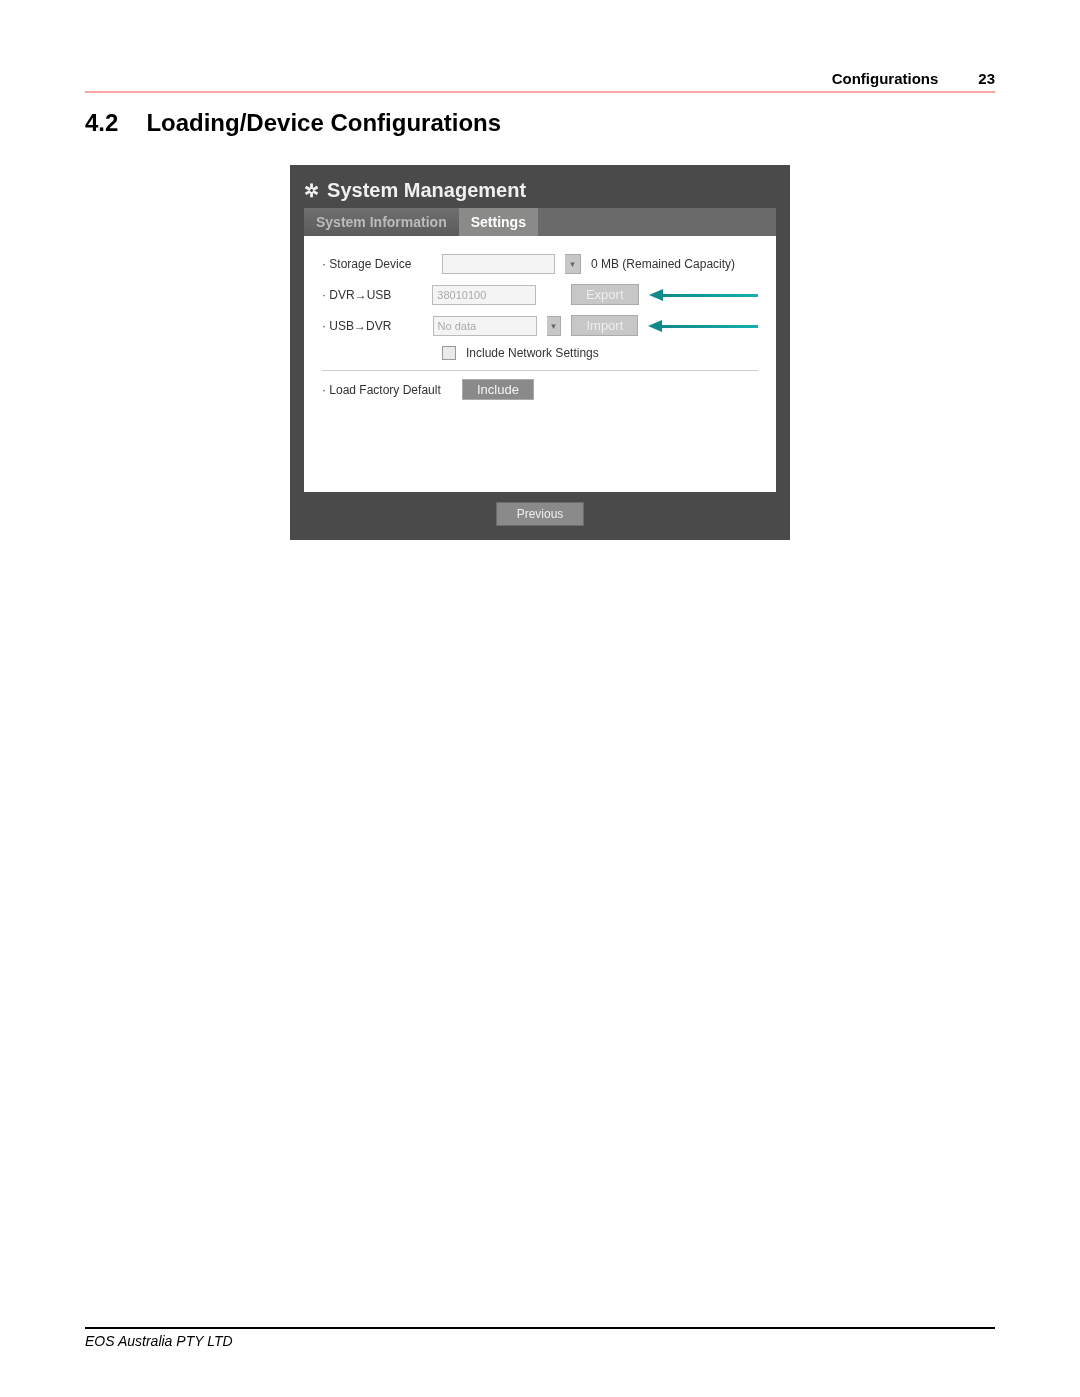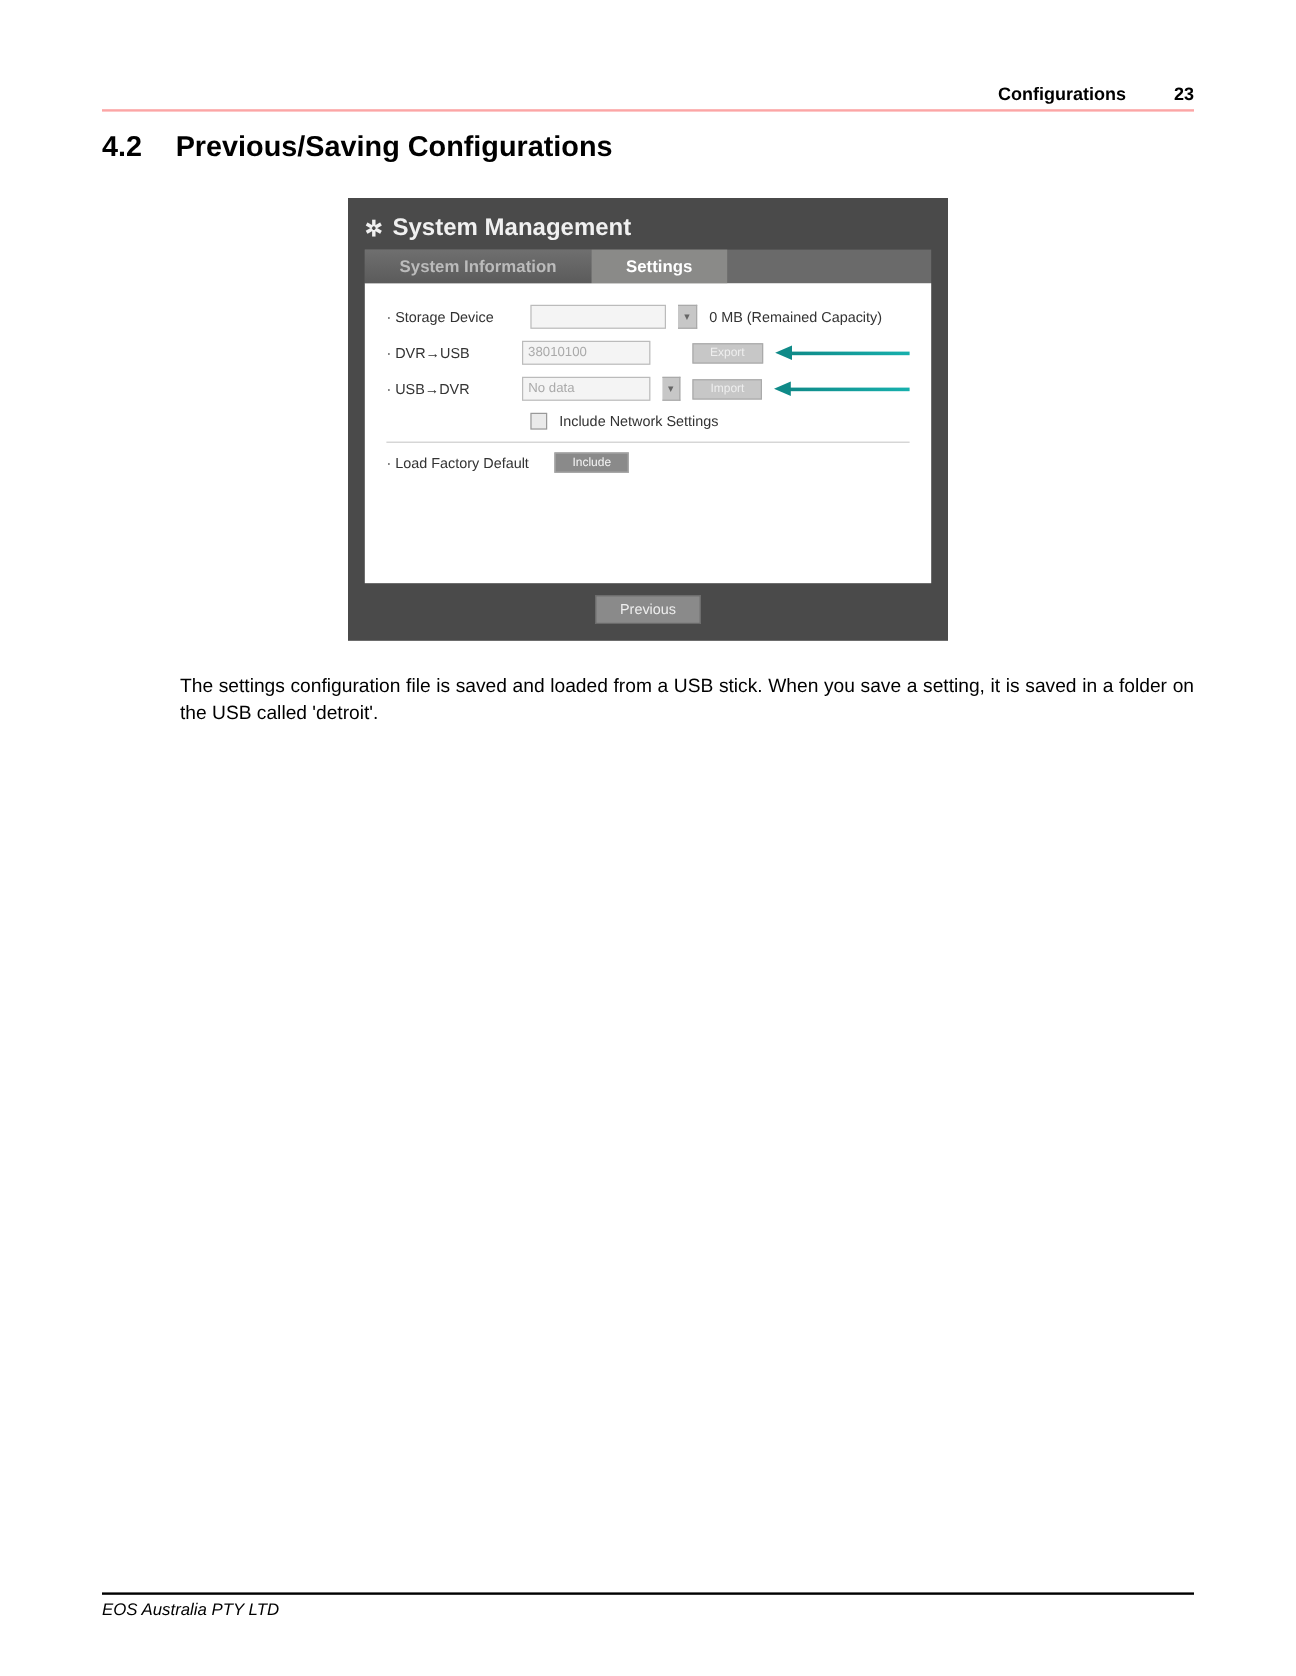--- a/index.html
+++ b/index.html
@@ -65,21 +65,21 @@
     font-weight: bold;
     color: #f0f0f0;
     margin-bottom: 6px;
   }
   .gear-glyph { font-size: 18px; }
   .ui-tabs {
     display: flex;
     background: #6a6a6a;
   }
   .ui-tab {
-    padding: 6px 29px;
+    padding: 6px 12px;
     font-size: 14px;
     color: #ddd;
     background: #6a6a6a;
     font-weight: bold;
   }
   .ui-tab.active {
     background: #8a8a88;
     color: #fff;
   }
   .ui-tab.inactive {
@@ -119,21 +119,21 @@
     justify-content: center;
     color: #666;
     font-size: 9px;
     border:1px solid #aaa;
     border-left:none;
   }
   .mini-btn {
     background: #c7c7c7;
     color: #eee;
     border: 1px solid #aaa;
-    font-size: 10px;
+    font-size: 13px;
     padding: 2px 14px;
     text-align: center;
   }
   .mini-btn.dark {
     background: #8a8a8a;
     color: #f5f5f5;
   }
   .arrow {
     width: 120px;
     height: 12px;
@@ -192,21 +192,21 @@
 <div class="page">
   <div class="header-line">
     <div class="header-right">
       <span>Configurations</span>
       <span>23</span>
     </div>
   </div>
 
   <div class="section-heading">
     <span>4.2</span>
-    <span>Previous/Saving Configurations</span>
+    <span>Loading/Device Configurations</span>
   </div>
 
 
   <div class="screenshot-wrap">
     <div class="ui-window">
       <div class="ui-title">
         <span class="gear-glyph">✲</span>
         <span>System Management</span>
       </div>
       <div class="ui-tabs">
@@ -246,18 +246,17 @@
         </div>
         <div class="pane-space"></div>
       </div>
 
       <div class="footer-btn-row">
         <span class="footer-btn">Previous</span>
       </div>
     </div>
   </div>
 
-  <p class="body-text">The settings configuration file is saved and loaded from a USB stick. When you save a setting, it is saved in a folder on the USB called 'detroit'.</p>
 
   <div class="page-footer">
     <span>EOS Australia PTY LTD</span>
   </div>
 </div>
 
 </body></html>

